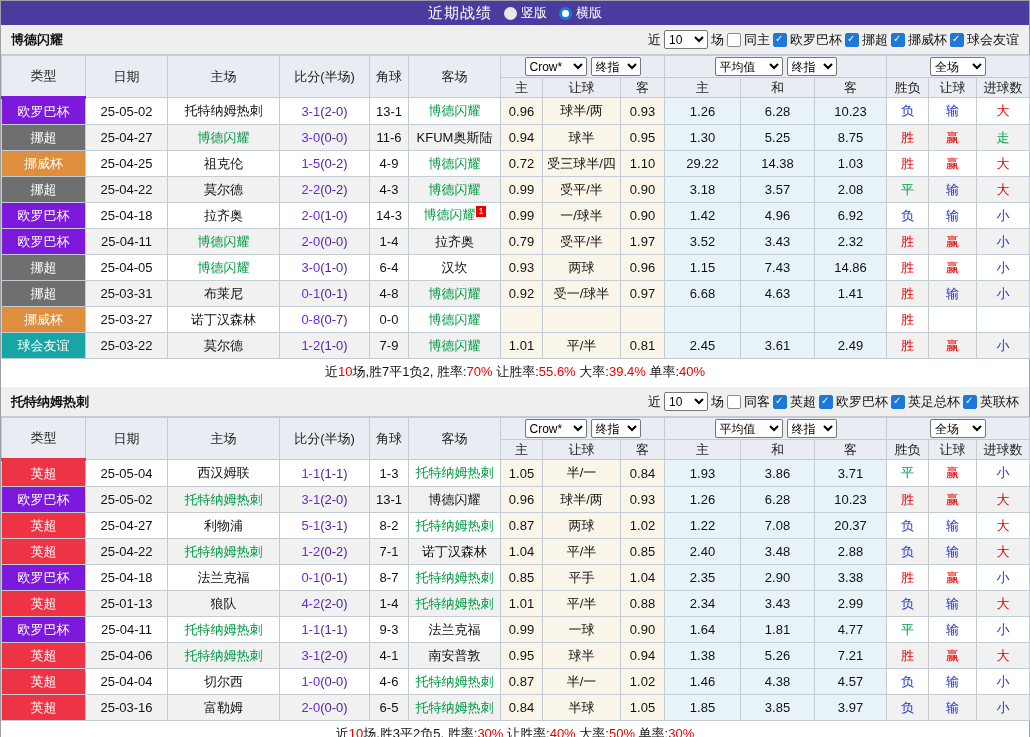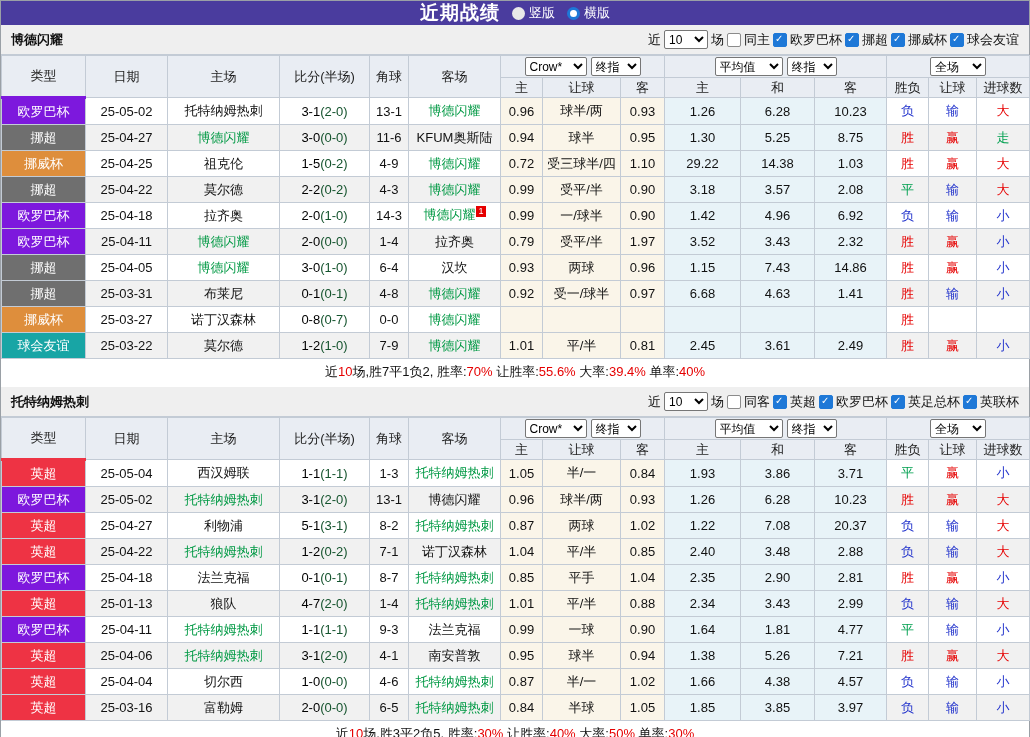--- a/index.html
+++ b/index.html
@@ -1,20 +1,20 @@
 <!DOCTYPE html>
 <html><head>
 <meta charset="utf-8">
 <style>
   html,body{margin:0;padding:0;background:#fff;}
   body{font-family:"Liberation Sans","DejaVu Sans",sans-serif;}
   .page{width:1028px;border:1px solid #9aa0a6;background:#fff;}
   
   .topbar{height:24px;background:#4a3c9e;color:#fff;display:flex;align-items:center;justify-content:center;gap:12px;font-size:13px;}
-  .topbar .title{font-weight:bold;font-size:19px;letter-spacing:1px;}
+  .topbar .title{font-weight:normal;font-size:15px;letter-spacing:1px;}
   .ropt{display:inline-flex;align-items:center;gap:4px;cursor:pointer;}
   .radio{display:inline-block;border-radius:50%;}
   .radio.off{width:13px;height:13px;background:#e8e8e8;}
   .radio.on{width:7px;height:7px;background:#fff;border:3px solid #1e78d7;}
   
   .control-row{height:29px;background:#efefef;display:flex;align-items:center;justify-content:space-between;padding:0 10px;font-size:13px;border-bottom:1px solid #c3cbd5;}
   .team-name{font-weight:bold;color:#111;}
   .controls{display:flex;align-items:center;gap:3px;color:#111;}
   .cb{width:12px;height:12px;border:1px solid #8b8b8b;background:#fff;border-radius:2px;display:inline-block;position:relative;vertical-align:-2px;}
   .cb.on{background:#1e78d7;border-color:#1e78d7;}
@@ -24,22 +24,22 @@
   table{border-collapse:collapse;table-layout:fixed;width:100%;}
   th,td{border:1px solid #c3cbd5;text-align:center;font-size:13px;font-weight:normal;white-space:nowrap;overflow:hidden;padding:0;}
   thead th{background:#e9edf3;color:#222;}
   thead tr.selrow th{height:21px;}
   thead tr.subrow th{height:19px;}
   tbody td{height:25px;background:#fff;color:#111;}
   tbody tr:nth-child(even) td{background:#f1f1f1;}
   tbody td.lt{background:#faf5e9 !important;}
   tbody td.av{background:#e8f3f8 !important;}
   td.c-type{color:#fff;}
-  .score-main{color:#000000;text-align:right;}
-  .score-half{color:#14532d;}
+  .score-main{color:#6d28d9;text-align:right;}
+  .score-half{color:#4c1d95;}
   .hl{color:#009944;}
   .sup{background:#e60000;color:#fff;font-size:9px;line-height:11px;padding:0 2px;margin-left:1px;vertical-align:super;display:inline-block;}
   .summary{height:25px;display:flex;align-items:center;justify-content:center;font-size:13px;color:#111;background:#fff;white-space:pre;}
   .summary .r{color:#e60000;}
   .section + .section{margin-top:3px;}
   .selcell select{margin:0 2px;}
 </style>
 </head>
 <body>
 
@@ -427,30 +427,30 @@
               <td>25-04-18</td>
               <td><span class="">法兰克福</span></td>
               <td><span class="score-main">0-1</span><span class="score-half">(0-1)</span></td>
               <td>8-7</td>
               <td><span class="hl">托特纳姆热刺</span></td>
               <td class="lt">0.85</td>
               <td class="lt">平手</td>
               <td class="lt">1.04</td>
               <td class="av">2.35</td>
               <td class="av">2.90</td>
-              <td class="av">2.81</td>
+              <td class="av">3.38</td>
               <td style="color:#e60000;">胜</td>
               <td style="color:#e60000;">赢</td>
               <td style="color:#2233cc;">小</td>
             </tr>
             <tr>
               <td class="c-type" style="background:#ee3344;">英超</td>
               <td>25-01-13</td>
               <td><span class="">狼队</span></td>
-              <td><span class="score-main">4-7</span><span class="score-half">(2-0)</span></td>
+              <td><span class="score-main">4-2</span><span class="score-half">(2-0)</span></td>
               <td>1-4</td>
               <td><span class="hl">托特纳姆热刺</span></td>
               <td class="lt">1.01</td>
               <td class="lt">平/半</td>
               <td class="lt">0.88</td>
               <td class="av">2.34</td>
               <td class="av">3.43</td>
               <td class="av">2.99</td>
               <td style="color:#2233cc;">负</td>
               <td style="color:#2233cc;">输</td>
@@ -493,21 +493,21 @@
             <tr>
               <td class="c-type" style="background:#ee3344;">英超</td>
               <td>25-04-04</td>
               <td><span class="">切尔西</span></td>
               <td><span class="score-main">1-0</span><span class="score-half">(0-0)</span></td>
               <td>4-6</td>
               <td><span class="hl">托特纳姆热刺</span></td>
               <td class="lt">0.87</td>
               <td class="lt">半/一</td>
               <td class="lt">1.02</td>
-              <td class="av">1.66</td>
+              <td class="av">1.46</td>
               <td class="av">4.38</td>
               <td class="av">4.57</td>
               <td style="color:#2233cc;">负</td>
               <td style="color:#2233cc;">输</td>
               <td style="color:#2233cc;">小</td>
             </tr>
             <tr>
               <td class="c-type" style="background:#ee3344;">英超</td>
               <td>25-03-16</td>
               <td><span class="">富勒姆</span></td>

